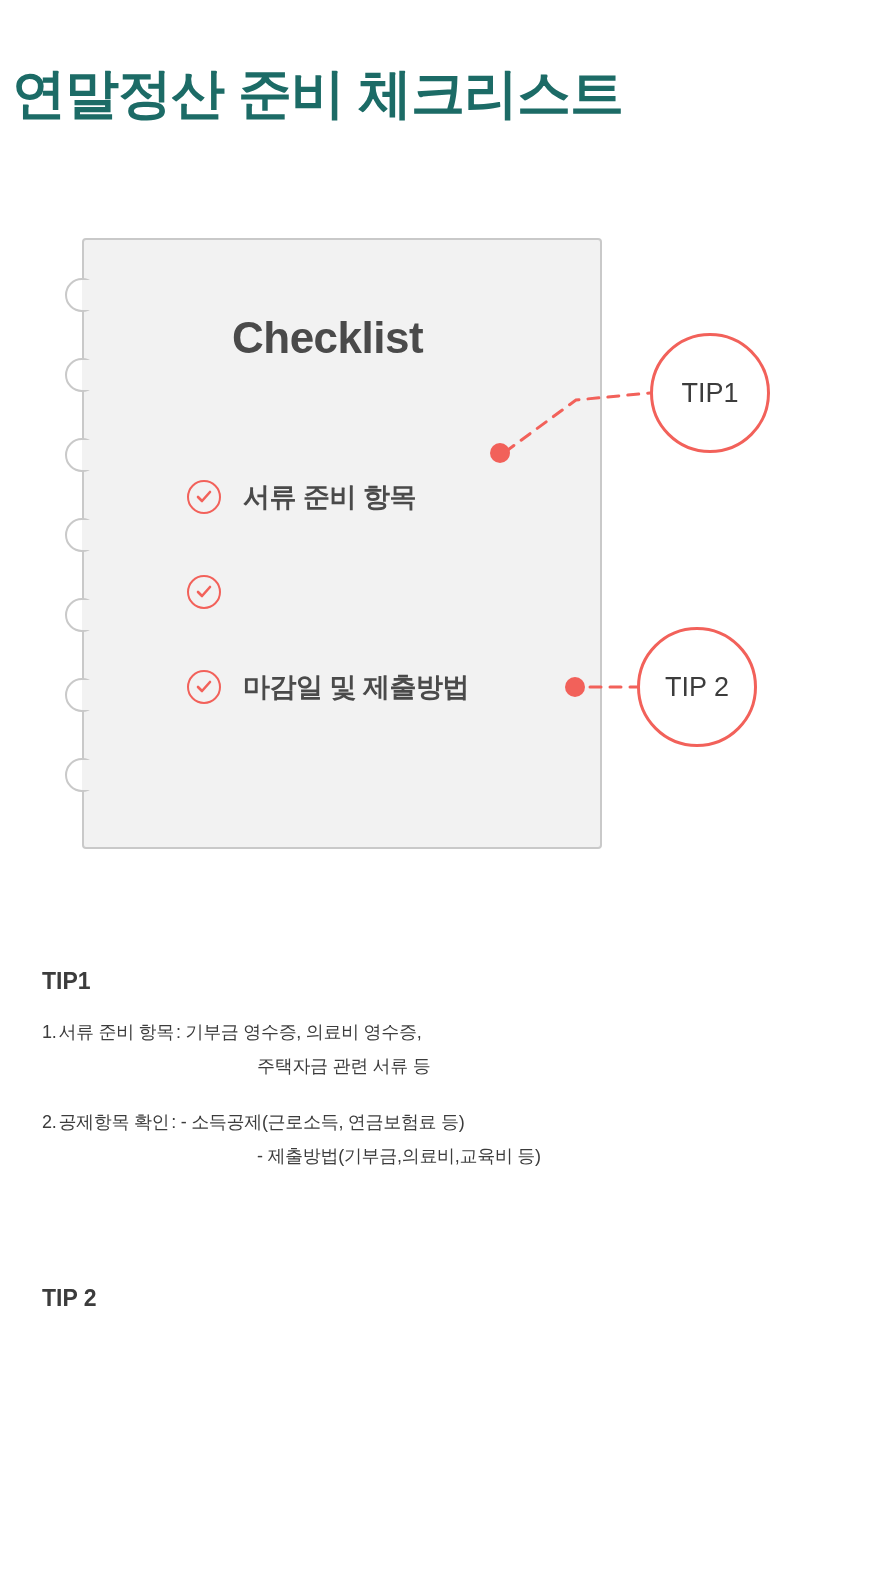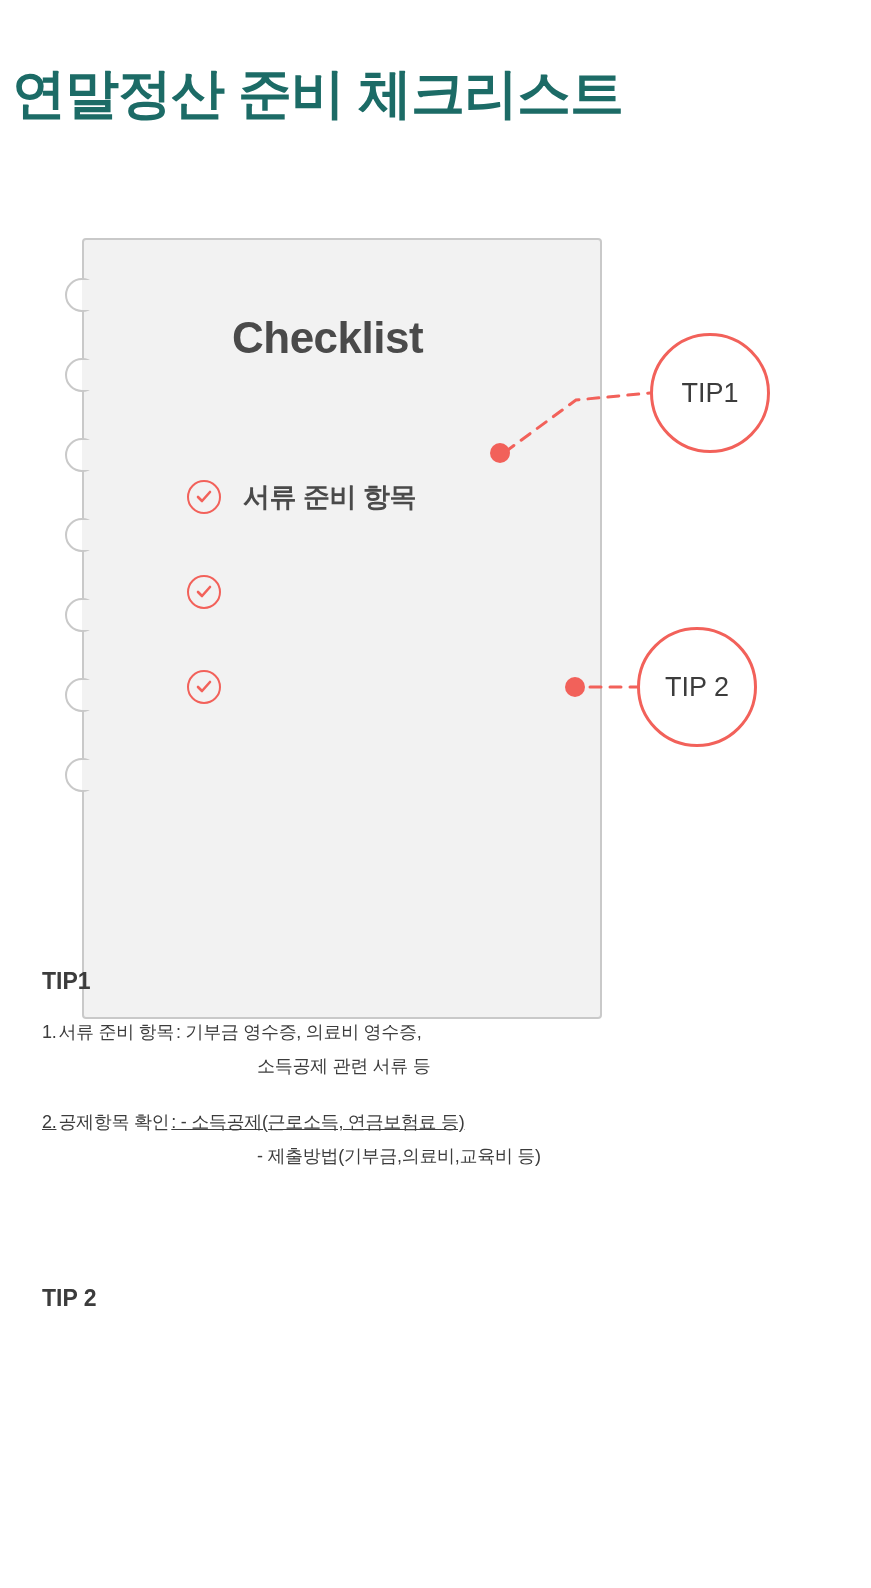--- a/index.html
+++ b/index.html
@@ -29,21 +29,21 @@
     color: #1c6b66;
     margin-left: 12px;
   }
 
   
   .note-wrap {
     position: absolute;
     left: 82px;
     top: 238px;
     width: 520px;
-    height: 781px;
+    height: 611px;
   }
   .note-card {
     position: absolute;
     inset: 0;
     background: #f2f2f2;
     border: 2px solid #c9c9c9;
     border-radius: 4px;
     box-sizing: border-box;
   }
   
@@ -233,20 +233,21 @@
             <polyline points="4,10 8,14 16,5" fill="none" stroke="#f2615a" stroke-width="2.6" stroke-linecap="round" stroke-linejoin="round"></polyline>
           </svg>
       </span>
     </div>
     <div class="item">
       <span class="check-circle">
         <svg width="20" height="20" viewBox="0 0 20 20">
             <polyline points="4,10 8,14 16,5" fill="none" stroke="#f2615a" stroke-width="2.6" stroke-linecap="round" stroke-linejoin="round"></polyline>
           </svg>
       </span>
+      <span class="item-label">마감일 및 제출방법</span>
     </div>
   </div>
 </div>
 
 <svg class="conn" style="left:0;top:0;width:871px;height:1588px;">
   <polyline points="505,452 576,400 650,393" fill="none" stroke="#f2615a" stroke-width="3" stroke-dasharray="11 9" stroke-linecap="round"></polyline>
   <line x1="590" y1="687" x2="637" y2="687" stroke="#f2615a" stroke-width="3" stroke-dasharray="11 9" stroke-linecap="round"></line>
 </svg>
 
 <div class="dot" id="tip1-dot"></div>
@@ -254,23 +255,23 @@
 
 <div class="tip-bubble" id="tip1-bubble">TIP1</div>
 <div class="tip-bubble" id="tip2-bubble">TIP 2</div>
 
 <div class="tip-section" style="top:968px;">
   <div class="tip-heading">TIP1</div>
 
   <div class="line">
     <span>1.</span><span class="mark">서류 준비 항목</span><span>: 기부금 영수증, 의료비 영수증,</span>
   </div>
-  <div class="line indent-1">소득공제 관련 서류 등</div>
-
-  <div class="line" style="margin-top:28px;text-decoration:underline;">
+  <div class="line indent-1">주택자금 관련 서류 등</div>
+
+  <div class="line" style="margin-top:28px;">
     <span>2.</span><span class="mark">공제항목 확인</span><span>: - 소득공제(근로소득, 연금보험료 등)</span>
   </div>
   <div class="line indent-2">- 제출방법(기부금,의료비,교육비 등)</div>
 </div>
 
 <div class="tip-section" style="top:1285px;">
   <div class="tip-heading">TIP 2</div>
 </div>
 
 </body></html>

